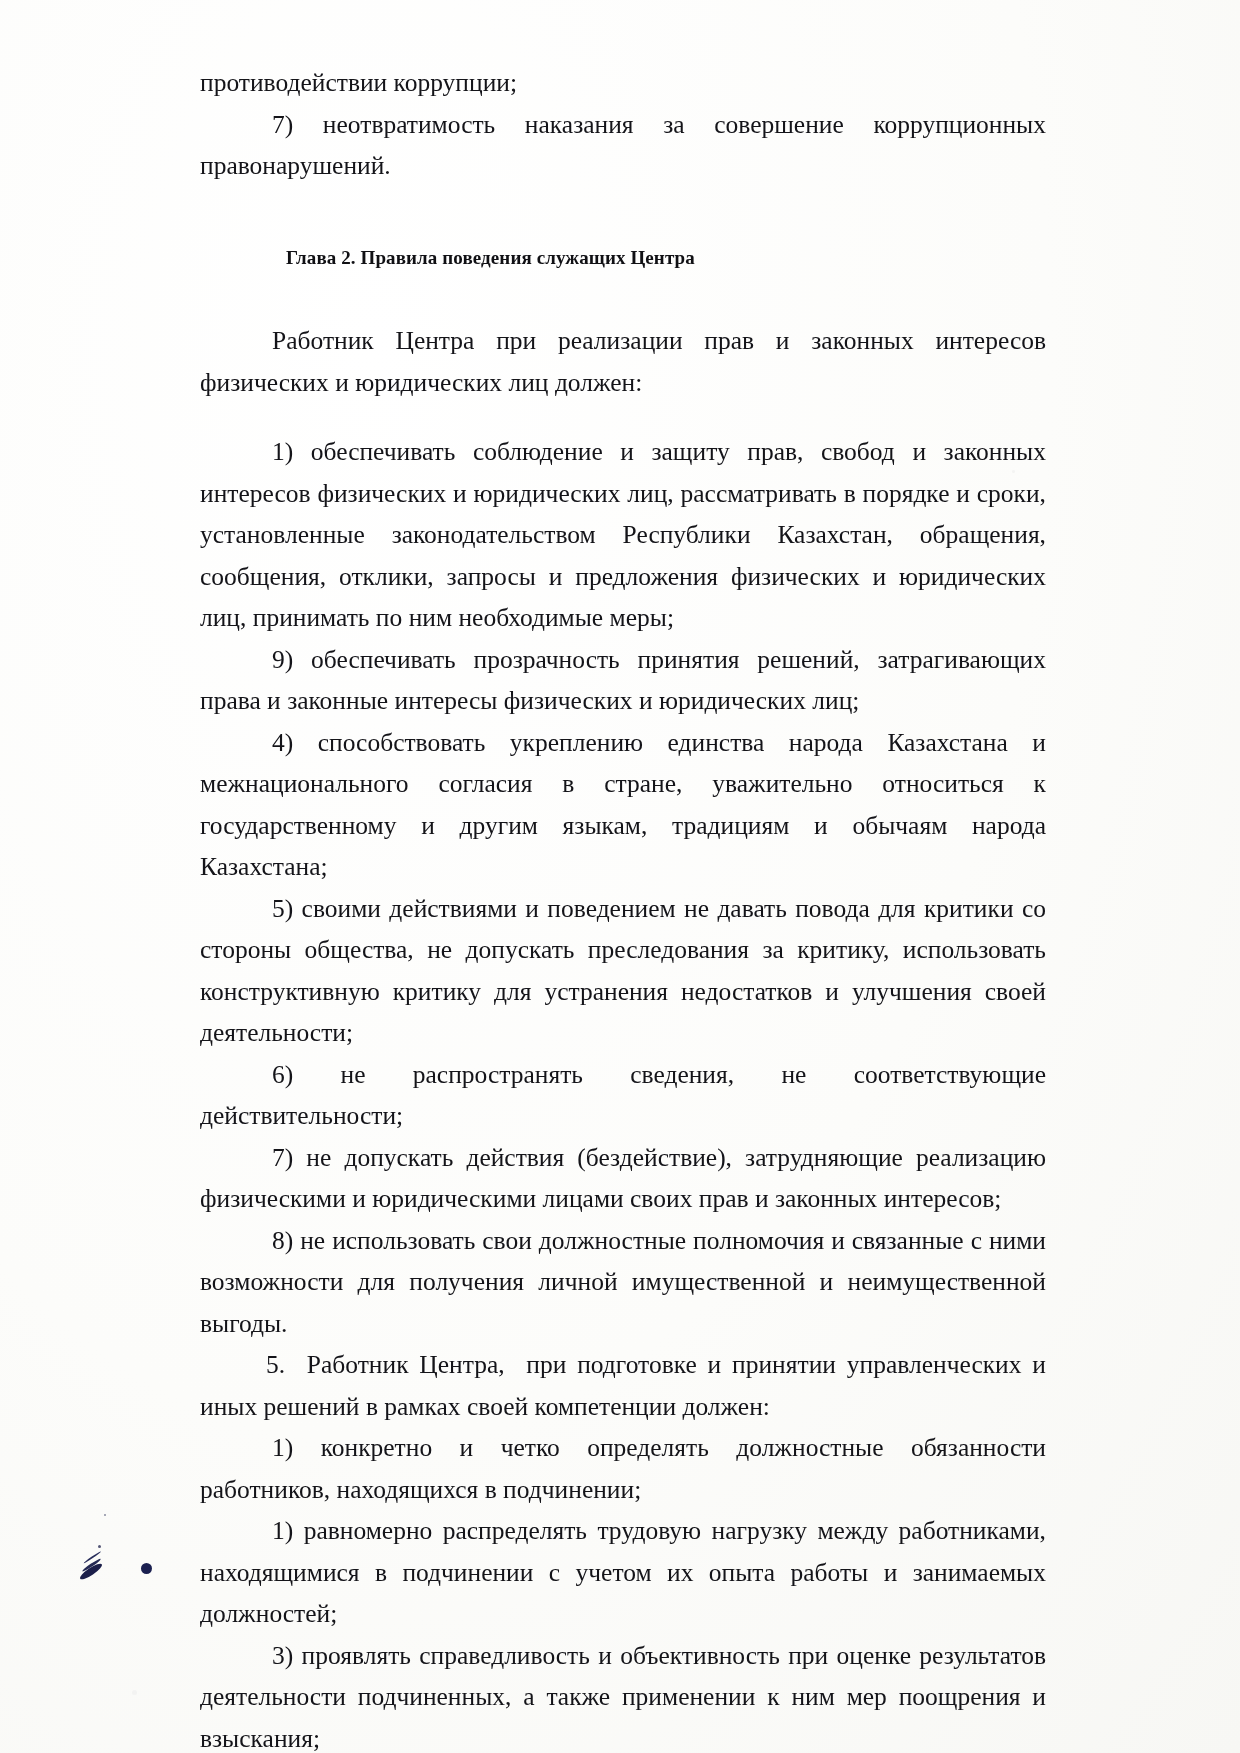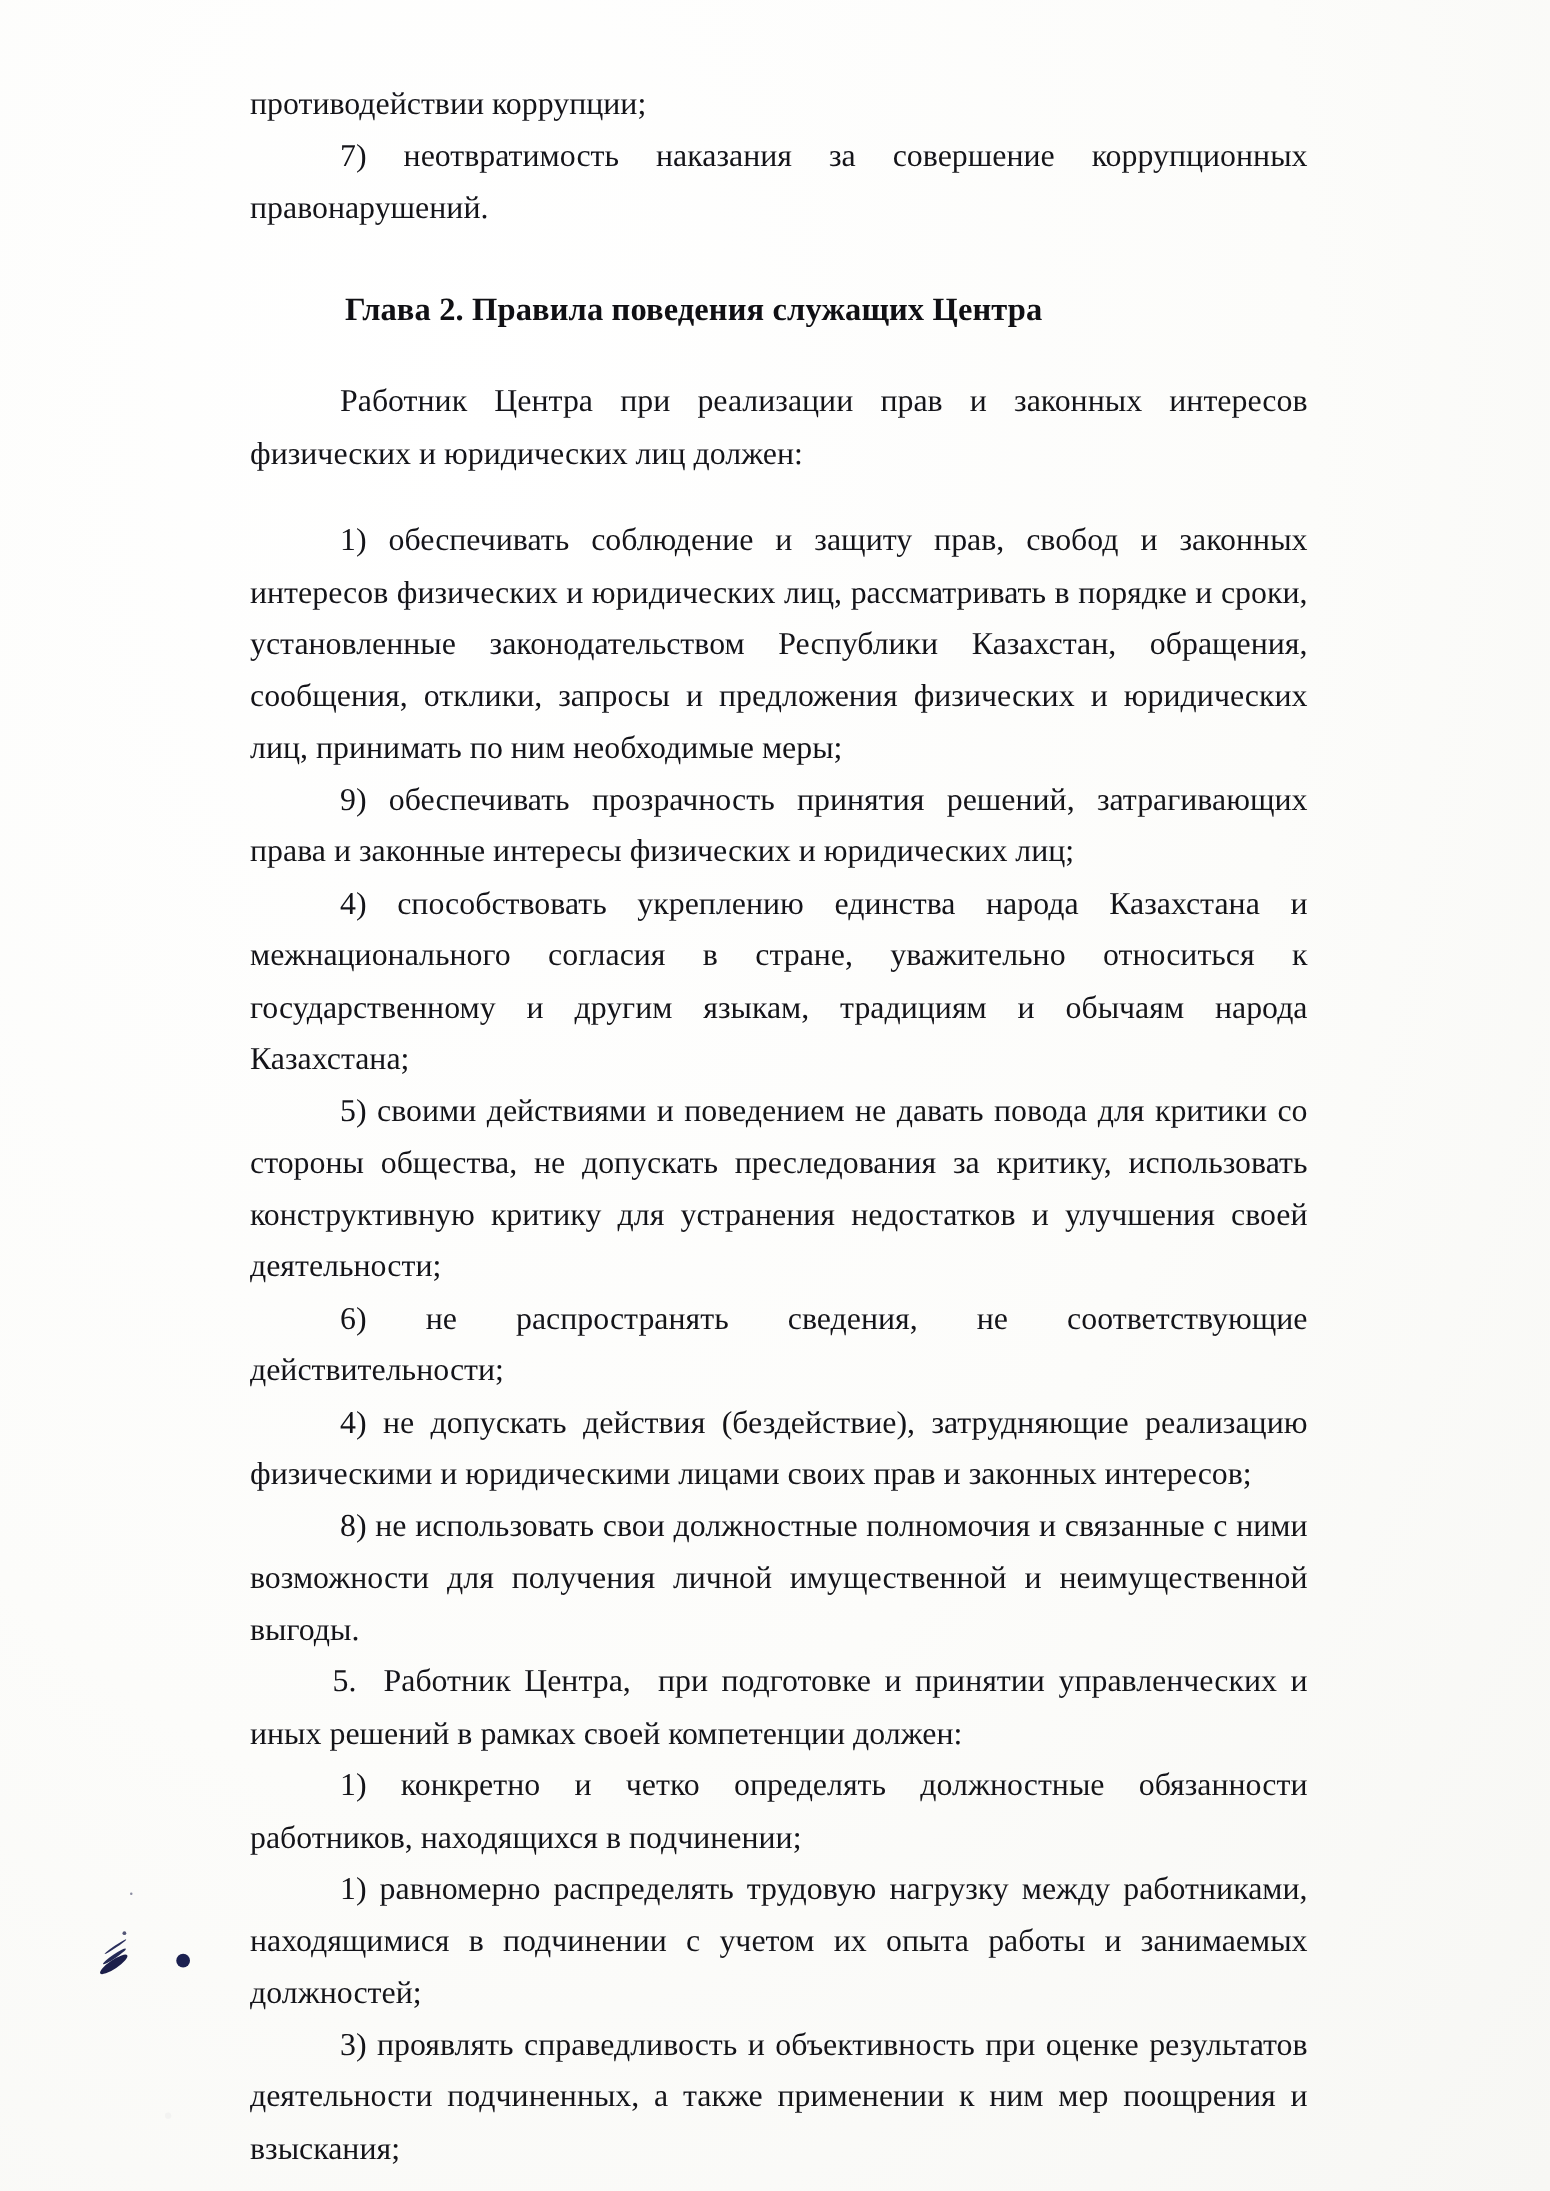--- a/index.html
+++ b/index.html
@@ -50,23 +50,23 @@
     text-indent: 72px;
   }
   .indent-sm {
     text-indent: 66px;
   }
 
   
   .para:last-child { }
 
   .chapter-heading {
-    margin: 4px;
+    margin: 14px;
     font-weight: bold;
-    font-size: 26px;
+    font-size: 19px;
     line-height: 41.5px;
     text-indent: 72px;
     letter-spacing: 0.1px;
     color: #101014;
   }
 
   .spacer-lg { height: 36px; }
   .spacer-md { height: 28px; }
 
   
@@ -147,21 +147,21 @@
 
 
     <p class="para indent">9) обеспечивать прозрачность принятия решений, затрагивающих права и законные интересы физических и юридических лиц;</p>
 
     <p class="para indent">4) способствовать укреплению единства народа Казахстана и межнационального согласия в стране, уважительно относиться к государственному и другим языкам, традициям и обычаям народа Казахстана;</p>
 
     <p class="para indent">5) своими действиями и поведением не давать повода для критики со стороны общества, не допускать преследования за критику, использовать конструктивную критику для устранения недостатков и улучшения своей деятельности;</p>
 
     <p class="para indent">6) не распространять сведения, не соответствующие действительности;</p>
 
-    <p class="para indent">4) не допускать действия (бездействие), затрудняющие реализацию физическими и юридическими лицами своих прав и законных интересов;</p>
+    <p class="para indent">7) не допускать действия (бездействие), затрудняющие реализацию физическими и юридическими лицами своих прав и законных интересов;</p>
 
     <p class="para indent">8) не использовать свои должностные полномочия и связанные с ними возможности для получения личной имущественной и неимущественной выгоды.</p>
 
     <p class="para indent-sm">5.  Работник Центра,  при подготовке и принятии управленческих и иных решений в рамках своей компетенции должен:</p>
 
     <p class="para indent">1) конкретно и четко определять должностные обязанности работников, находящихся в подчинении;</p>
 
     <p class="para indent">1) равномерно распределять трудовую нагрузку между работниками, находящимися в подчинении с учетом их опыта работы и занимаемых должностей;</p>
 
     <p class="para indent">3) проявлять справедливость и объективность при оценке результатов деятельности подчиненных, а также применении к ним мер поощрения и взыскания;</p>

